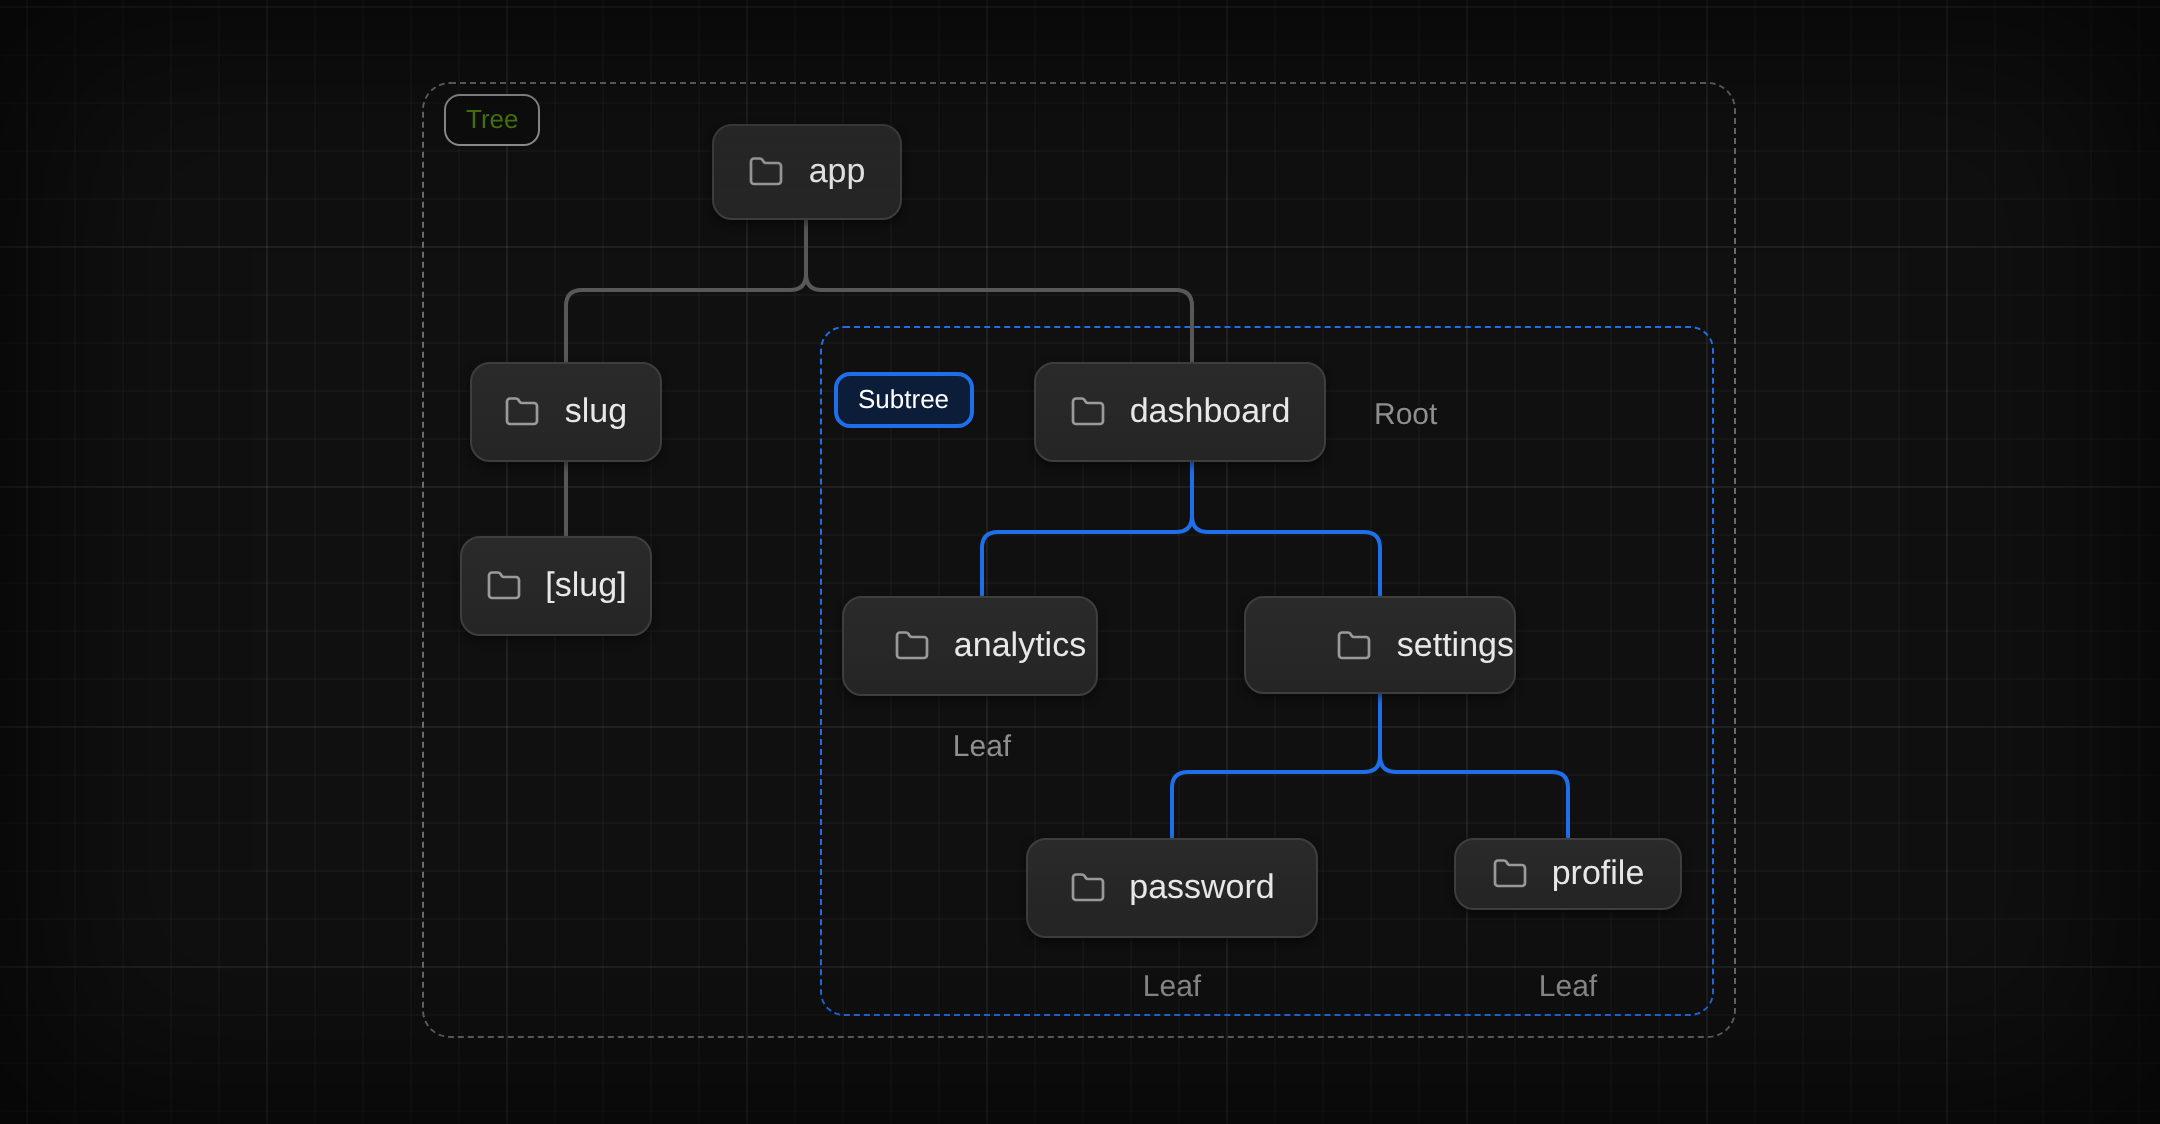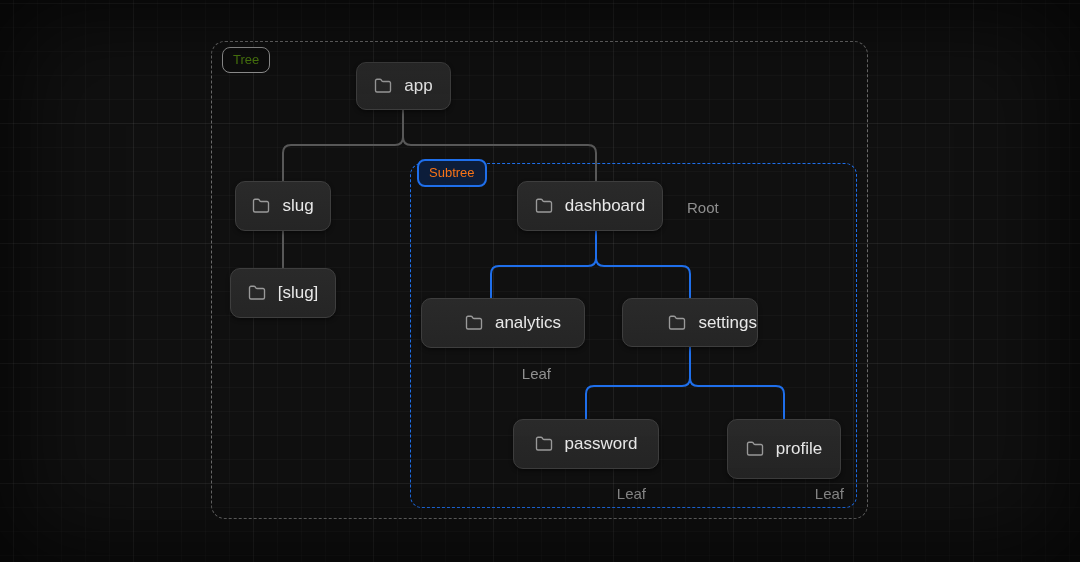--- a/index.html
+++ b/index.html
@@ -30,49 +30,49 @@
   }
   .badge{
     position:absolute;z-index:5;font-size:13px;line-height:1;
     padding:5px 10px 6px;border-radius:8px;white-space:nowrap;
   }
   .badge-tree{
     left:222px;top:47px;color:#4d7c0f;background:#0e0e0e;
     border:1.5px solid #949494;
   }
   .badge-subtree{
-    left:417px;top:159px;color:#f97316;background:#0c1d3a;
+    left:417px;top:186px;color:#ffffff;background:#0c1d3a;
     border:2px solid var(--accent,#1f6feb);
   }
   .edges{position:absolute;inset:0;z-index:1;}
   .edge-default{stroke:var(--edge,#565656);stroke-width:2;fill:none;}
   .edge-subtree{stroke:var(--accent,#1f6feb);stroke-width:2;fill:none;}
   .node{
     position:absolute;z-index:4;box-sizing:border-box;
     display:flex;align-items:center;justify-content:center;gap:12px;
     background:linear-gradient(#2a2a2a,#252525);
     border:1px solid #3e3e3e;border-radius:10px;
     box-shadow:0 2px 4px rgba(0,0,0,0.45);
     color:#e8e8e8;font-size:17px;
   }
   .node .folder{flex:0 0 auto;display:block;}
   .node-app{left:356px;top:62px;width:95px;height:48px;}
   .node-blog{left:235px;top:181px;width:96px;height:50px;}
-  .node-slug{left:230px;top:268px;width:106px;height:50px;}
+  .node-slug{left:230px;top:268px;width:96px;height:50px;}
   .node-dashboard{left:517px;top:181px;width:146px;height:50px;}
-  .node-analytics{left:421px;top:298px;width:164px;height:50px;padding-left:20px;}
+  .node-analytics{left:421px;top:298px;width:128px;height:50px;padding-left:20px;}
   .node-settings{left:622px;top:298px;width:136px;height:49px;justify-content:flex-end;}
   .node-password{left:513px;top:419px;width:146px;height:50px;}
-  .node-profile{left:727px;top:419px;width:114px;height:60px;}
+  .node-profile{left:727px;top:419px;width:114px;height:36px;}
   .annotation{
     position:absolute;z-index:3;color:#8f8f8f;font-size:15px;line-height:1;
     white-space:nowrap;
   }
   .ann-root{left:687px;top:200px;text-align:center;}
-  .ann-center{width:120px;text-align:right;}
+  .ann-center{width:120px;text-align:center;}
   .ann-leaf-analytics{left:431px;top:366px;}
   .ann-leaf-password{left:526px;top:486px;}
   .ann-leaf-profile{left:724px;top:486px;}
 </style>
 </head>
 <body>
 
 <div class="stage">
 
   <svg class="edges" width="1080" height="562" viewBox="0 0 1080 562">

